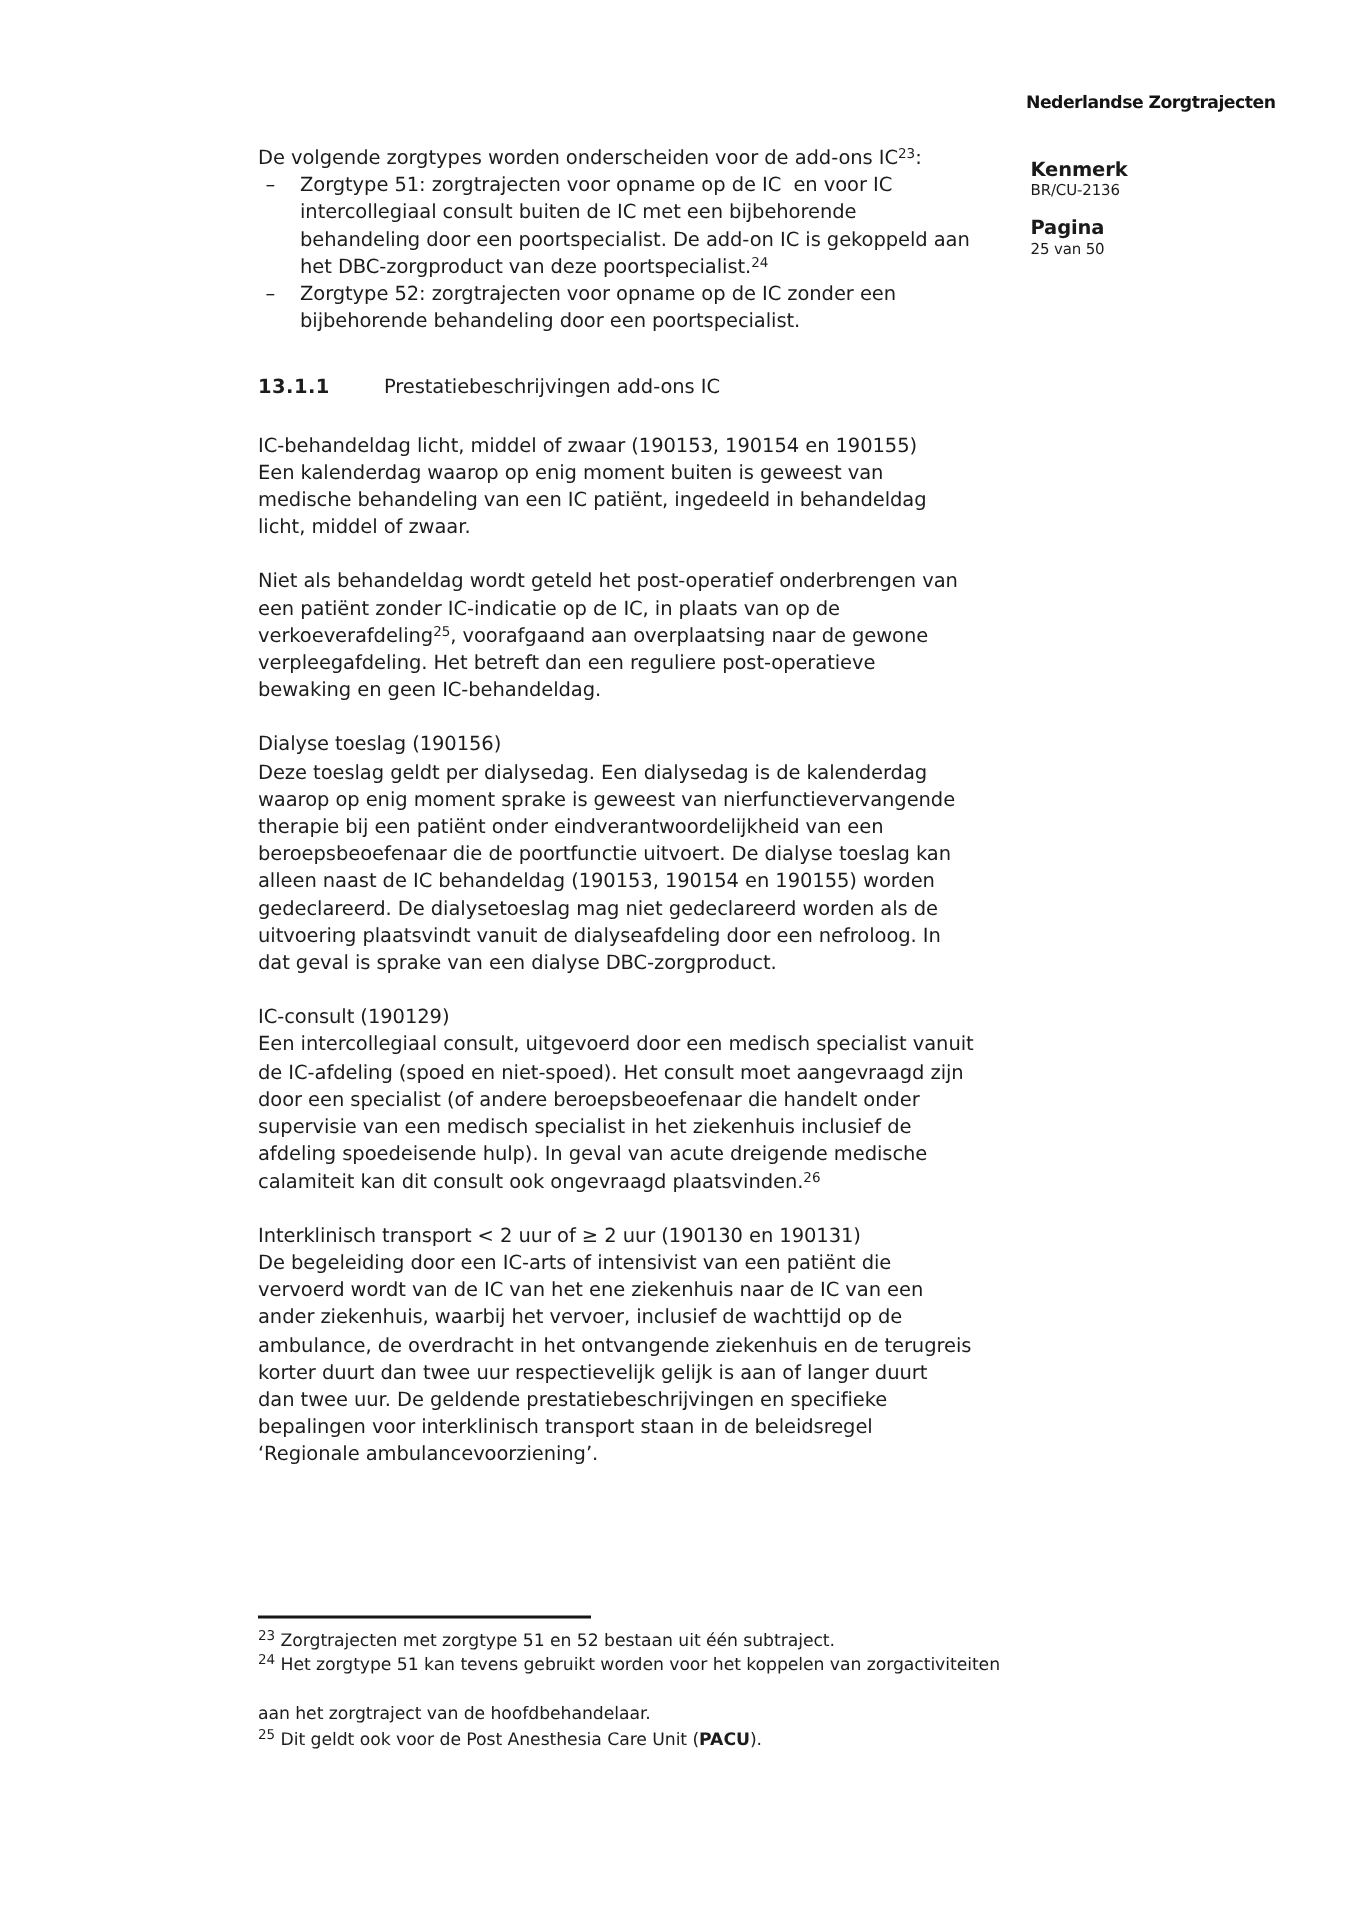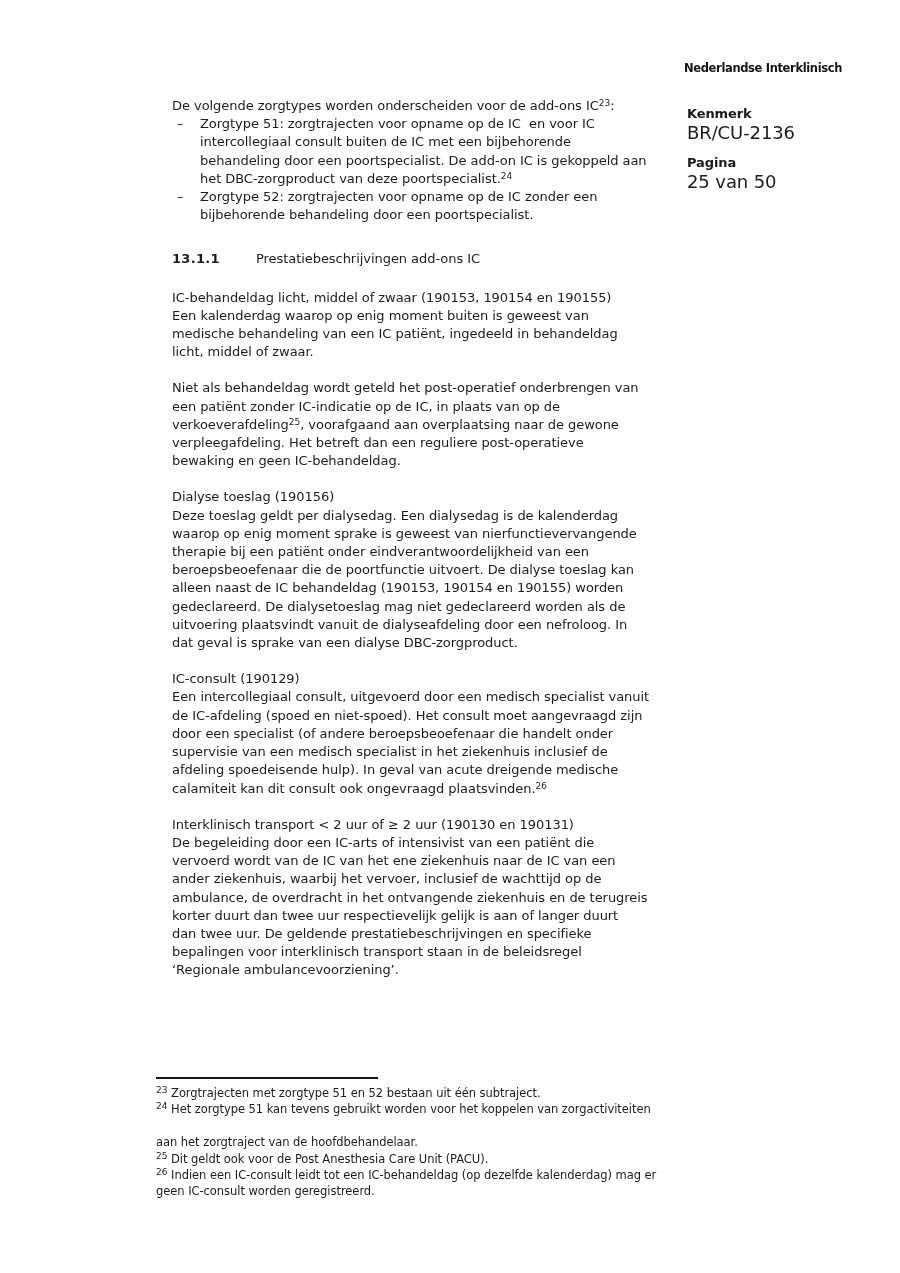--- a/index.html
+++ b/index.html
@@ -9,21 +9,21 @@
     font-family:"DejaVu Sans","Liberation Sans",sans-serif;
     color:#1c1c1c;
   }
   .brand {
     position:absolute; left:684px; top:61px;
     font-size:11.5px; font-weight:bold; letter-spacing:-0.35px; color:#141414;
     white-space:nowrap;
   }
   .meta { position:absolute; left:687px; top:106px; }
   .meta-label { font-size:13px; font-weight:bold; color:#1a1a1a; letter-spacing:-0.1px; }
-  .meta-value { font-size:18px; margin:1px 0 12px 0; letter-spacing:-0.1px; white-space:nowrap; }
+  .meta-value { font-size:10px; margin:1px 0 12px 0; letter-spacing:-0.1px; white-space:nowrap; }
 
   .body-col {
     position:absolute; left:172px; top:97px; width:560px;
     font-size:13px; line-height:18.2px; letter-spacing:-0.05px;
   }
   .para { margin:0; }
   .para + .para { margin-top:18px; }
   .tline { white-space:nowrap;margin-top:16px; }
   sup { font-size:9px; letter-spacing:0; position:relative; top:-4px; vertical-align:baseline; line-height:0; }
 
@@ -31,33 +31,33 @@
   .bullet { position:relative; padding-left:28px; }
   .dash { position:absolute; left:5px; top:0; }
 
   .heading { margin:26px 0 20px 0; font-size:13px; font-weight:normal; }
   .hnum { font-weight:bold; letter-spacing:0.3px; margin-right:32px; }
 
   .section { margin-top:18px; }
   .section.first { margin-top:0; }
 
   .footnotes {
-    position:absolute; left:156px; top:1077px; width:560px;
+    position:absolute; left:172px; top:1077px; width:560px;
     font-size:11.5px; line-height:16.4px; letter-spacing:-0.05px;
   }
   .fn-divider { width:222px; height:0; border-top:2px solid #161616; margin-bottom:6px; }
   .fn { margin:0; }
-  .fn b { font-weight:normal; }
+  .fn b { font-weight:bold; }
 </style>
 </head>
 <body>
 
 <div class="page">
 
-  <div class="brand">Nederlandse Interklinisch</div>
+  <div class="brand">Nederlandse Zorgtrajecten</div>
 
   <div class="meta">
     <div class="meta-label">Kenmerk</div>
     <div class="meta-value">BR/CU-2136</div>
     <div class="meta-label">Pagina</div>
     <div class="meta-value">25 van 50</div>
   </div>
 
   <div class="body-col">
 
@@ -85,16 +85,15 @@
     <p class="para section"><span class="tline">IC-consult (190129)</span><br><span class="tline">Een intercollegiaal consult, uitgevoerd door een medisch specialist vanuit</span><br><span class="tline">de IC-afdeling (spoed en niet-spoed). Het consult moet aangevraagd zijn</span><br><span class="tline">door een specialist (of andere beroepsbeoefenaar die handelt onder</span><br><span class="tline">supervisie van een medisch specialist in het ziekenhuis inclusief de</span><br><span class="tline">afdeling spoedeisende hulp). In geval van acute dreigende medische</span><br><span class="tline">calamiteit kan dit consult ook ongevraagd plaatsvinden.<sup>26</sup></span></p>
     <p class="para section"><span class="tline">Interklinisch transport &lt; 2 uur of ≥ 2 uur (190130 en 190131)</span><br><span class="tline">De begeleiding door een IC-arts of intensivist van een patiënt die</span><br><span class="tline">vervoerd wordt van de IC van het ene ziekenhuis naar de IC van een</span><br><span class="tline">ander ziekenhuis, waarbij het vervoer, inclusief de wachttijd op de</span><br><span class="tline">ambulance, de overdracht in het ontvangende ziekenhuis en de terugreis</span><br><span class="tline">korter duurt dan twee uur respectievelijk gelijk is aan of langer duurt</span><br><span class="tline">dan twee uur. De geldende prestatiebeschrijvingen en specifieke</span><br><span class="tline">bepalingen voor interklinisch transport staan in de beleidsregel</span><br><span class="tline">‘Regionale ambulancevoorziening’.</span></p>
 
   </div>
 
   <div class="footnotes">
     <div class="fn-divider"></div>
     <p class="fn"><span class="tline"><sup>23</sup> Zorgtrajecten met zorgtype 51 en 52 bestaan uit één subtraject.</span></p>
     <p class="fn"><span class="tline"><sup>24</sup> Het zorgtype 51 kan tevens gebruikt worden voor het koppelen van zorgactiviteiten</span><br><br><span class="tline">aan het zorgtraject van de hoofdbehandelaar.</span></p>
     <p class="fn"><span class="tline"><sup>25</sup> Dit geldt ook voor de Post Anesthesia Care Unit (<b>PACU</b>).</span></p>
-    <p class="fn"><span class="tline"><sup>26</sup> Indien een IC-consult leidt tot een IC-behandeldag (op dezelfde kalenderdag) mag er</span><br><span class="tline">geen IC-consult worden geregistreerd.</span></p>
   </div>
 
 </div>
 
 </body></html>

